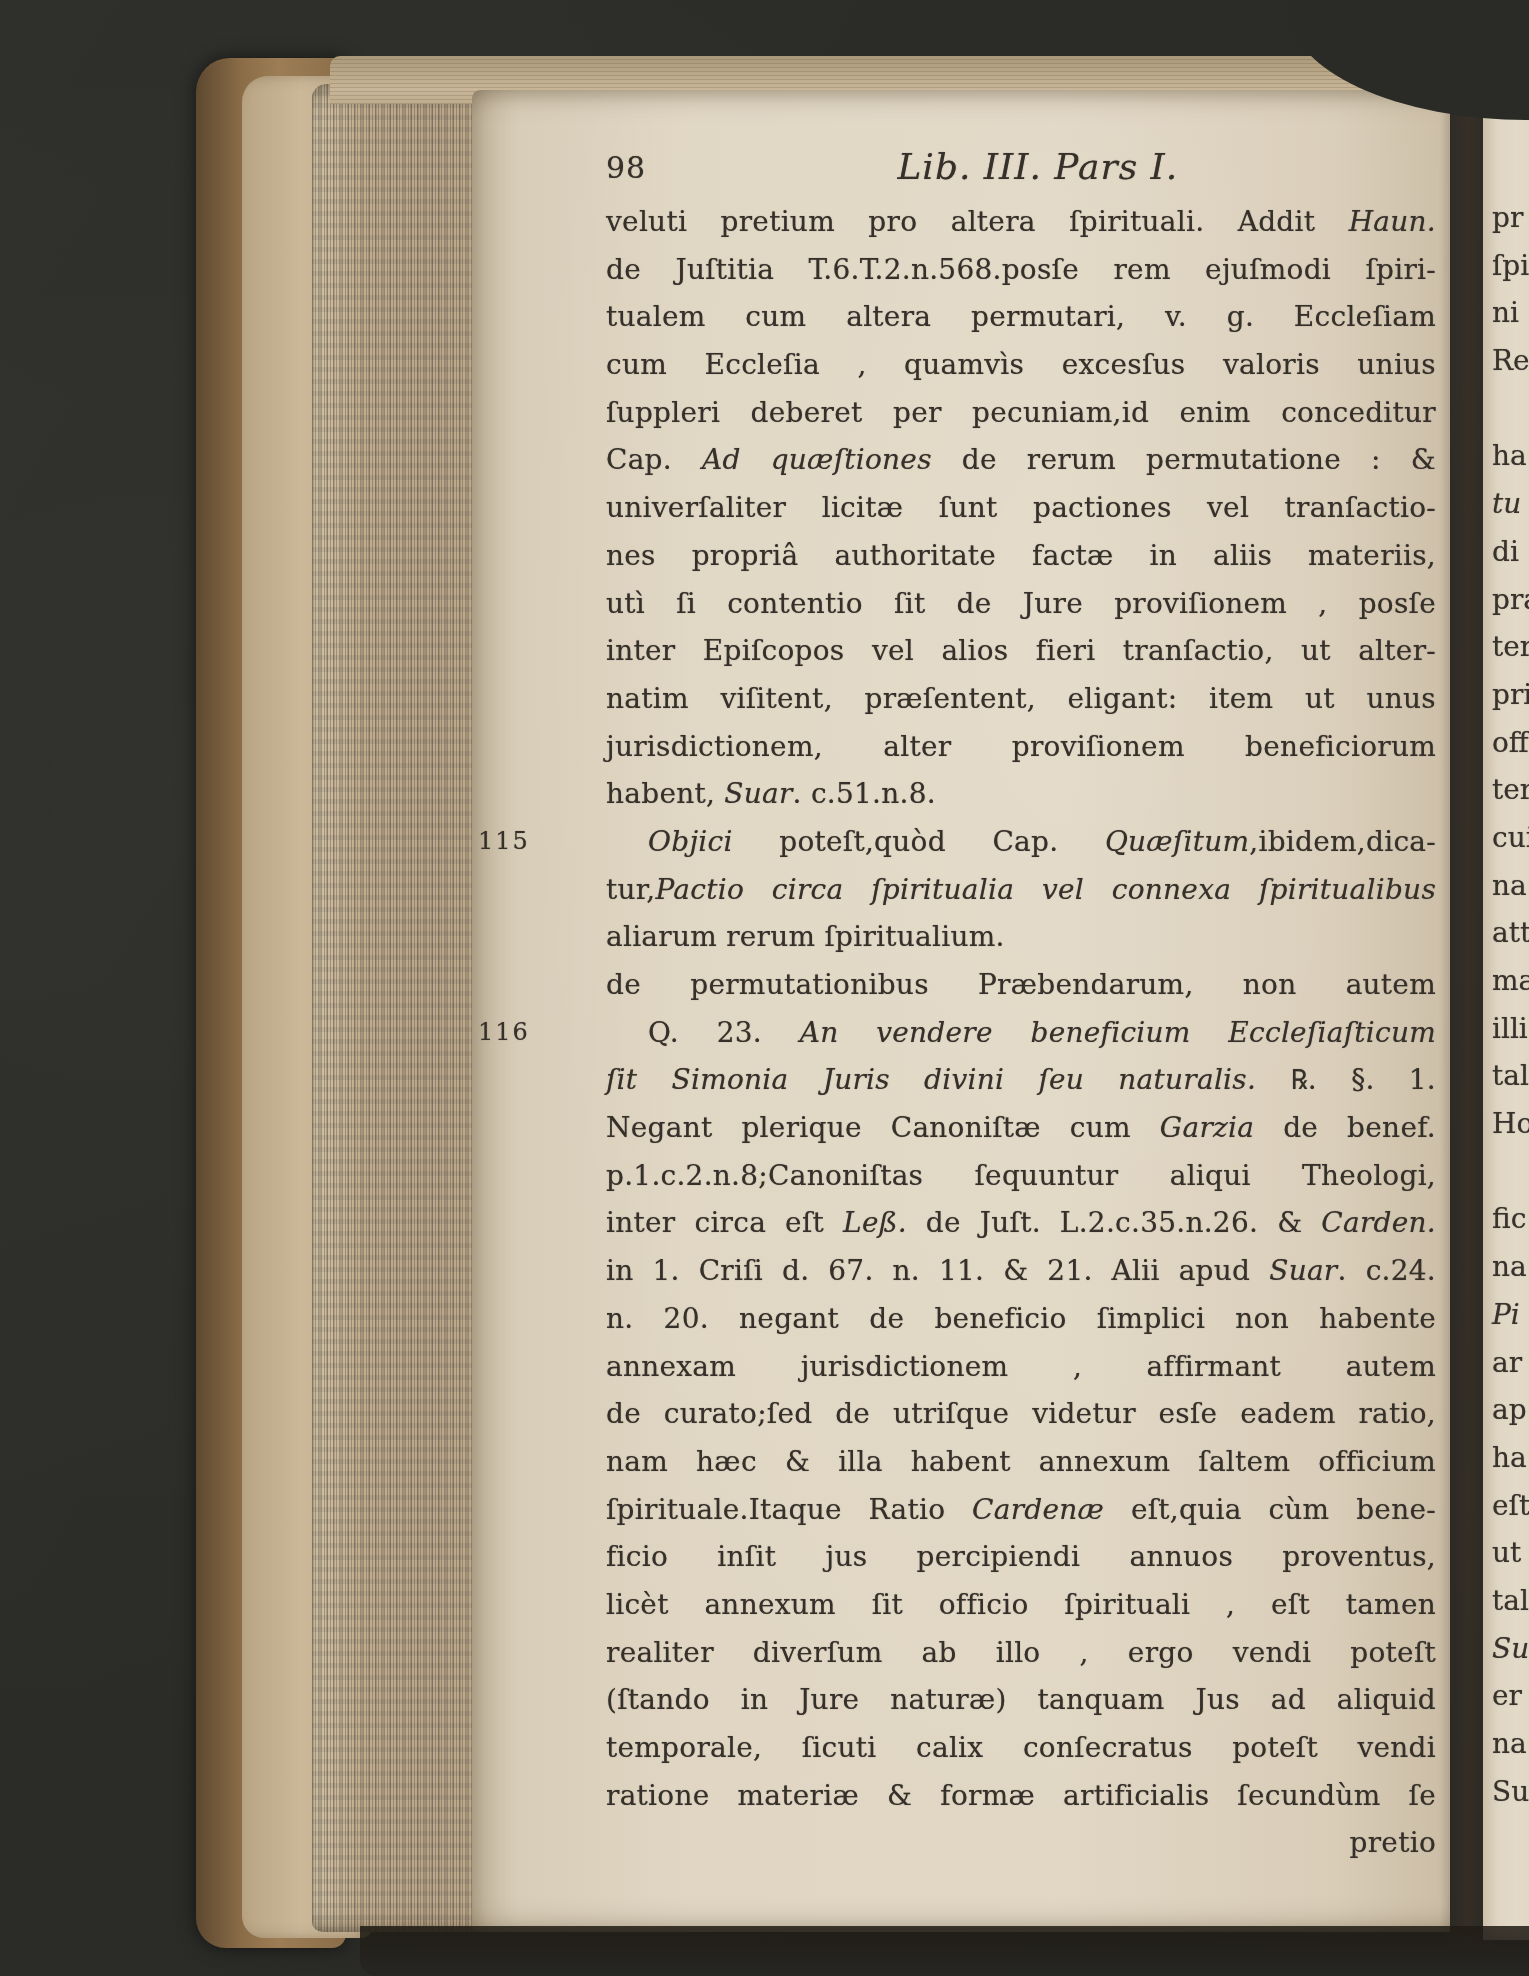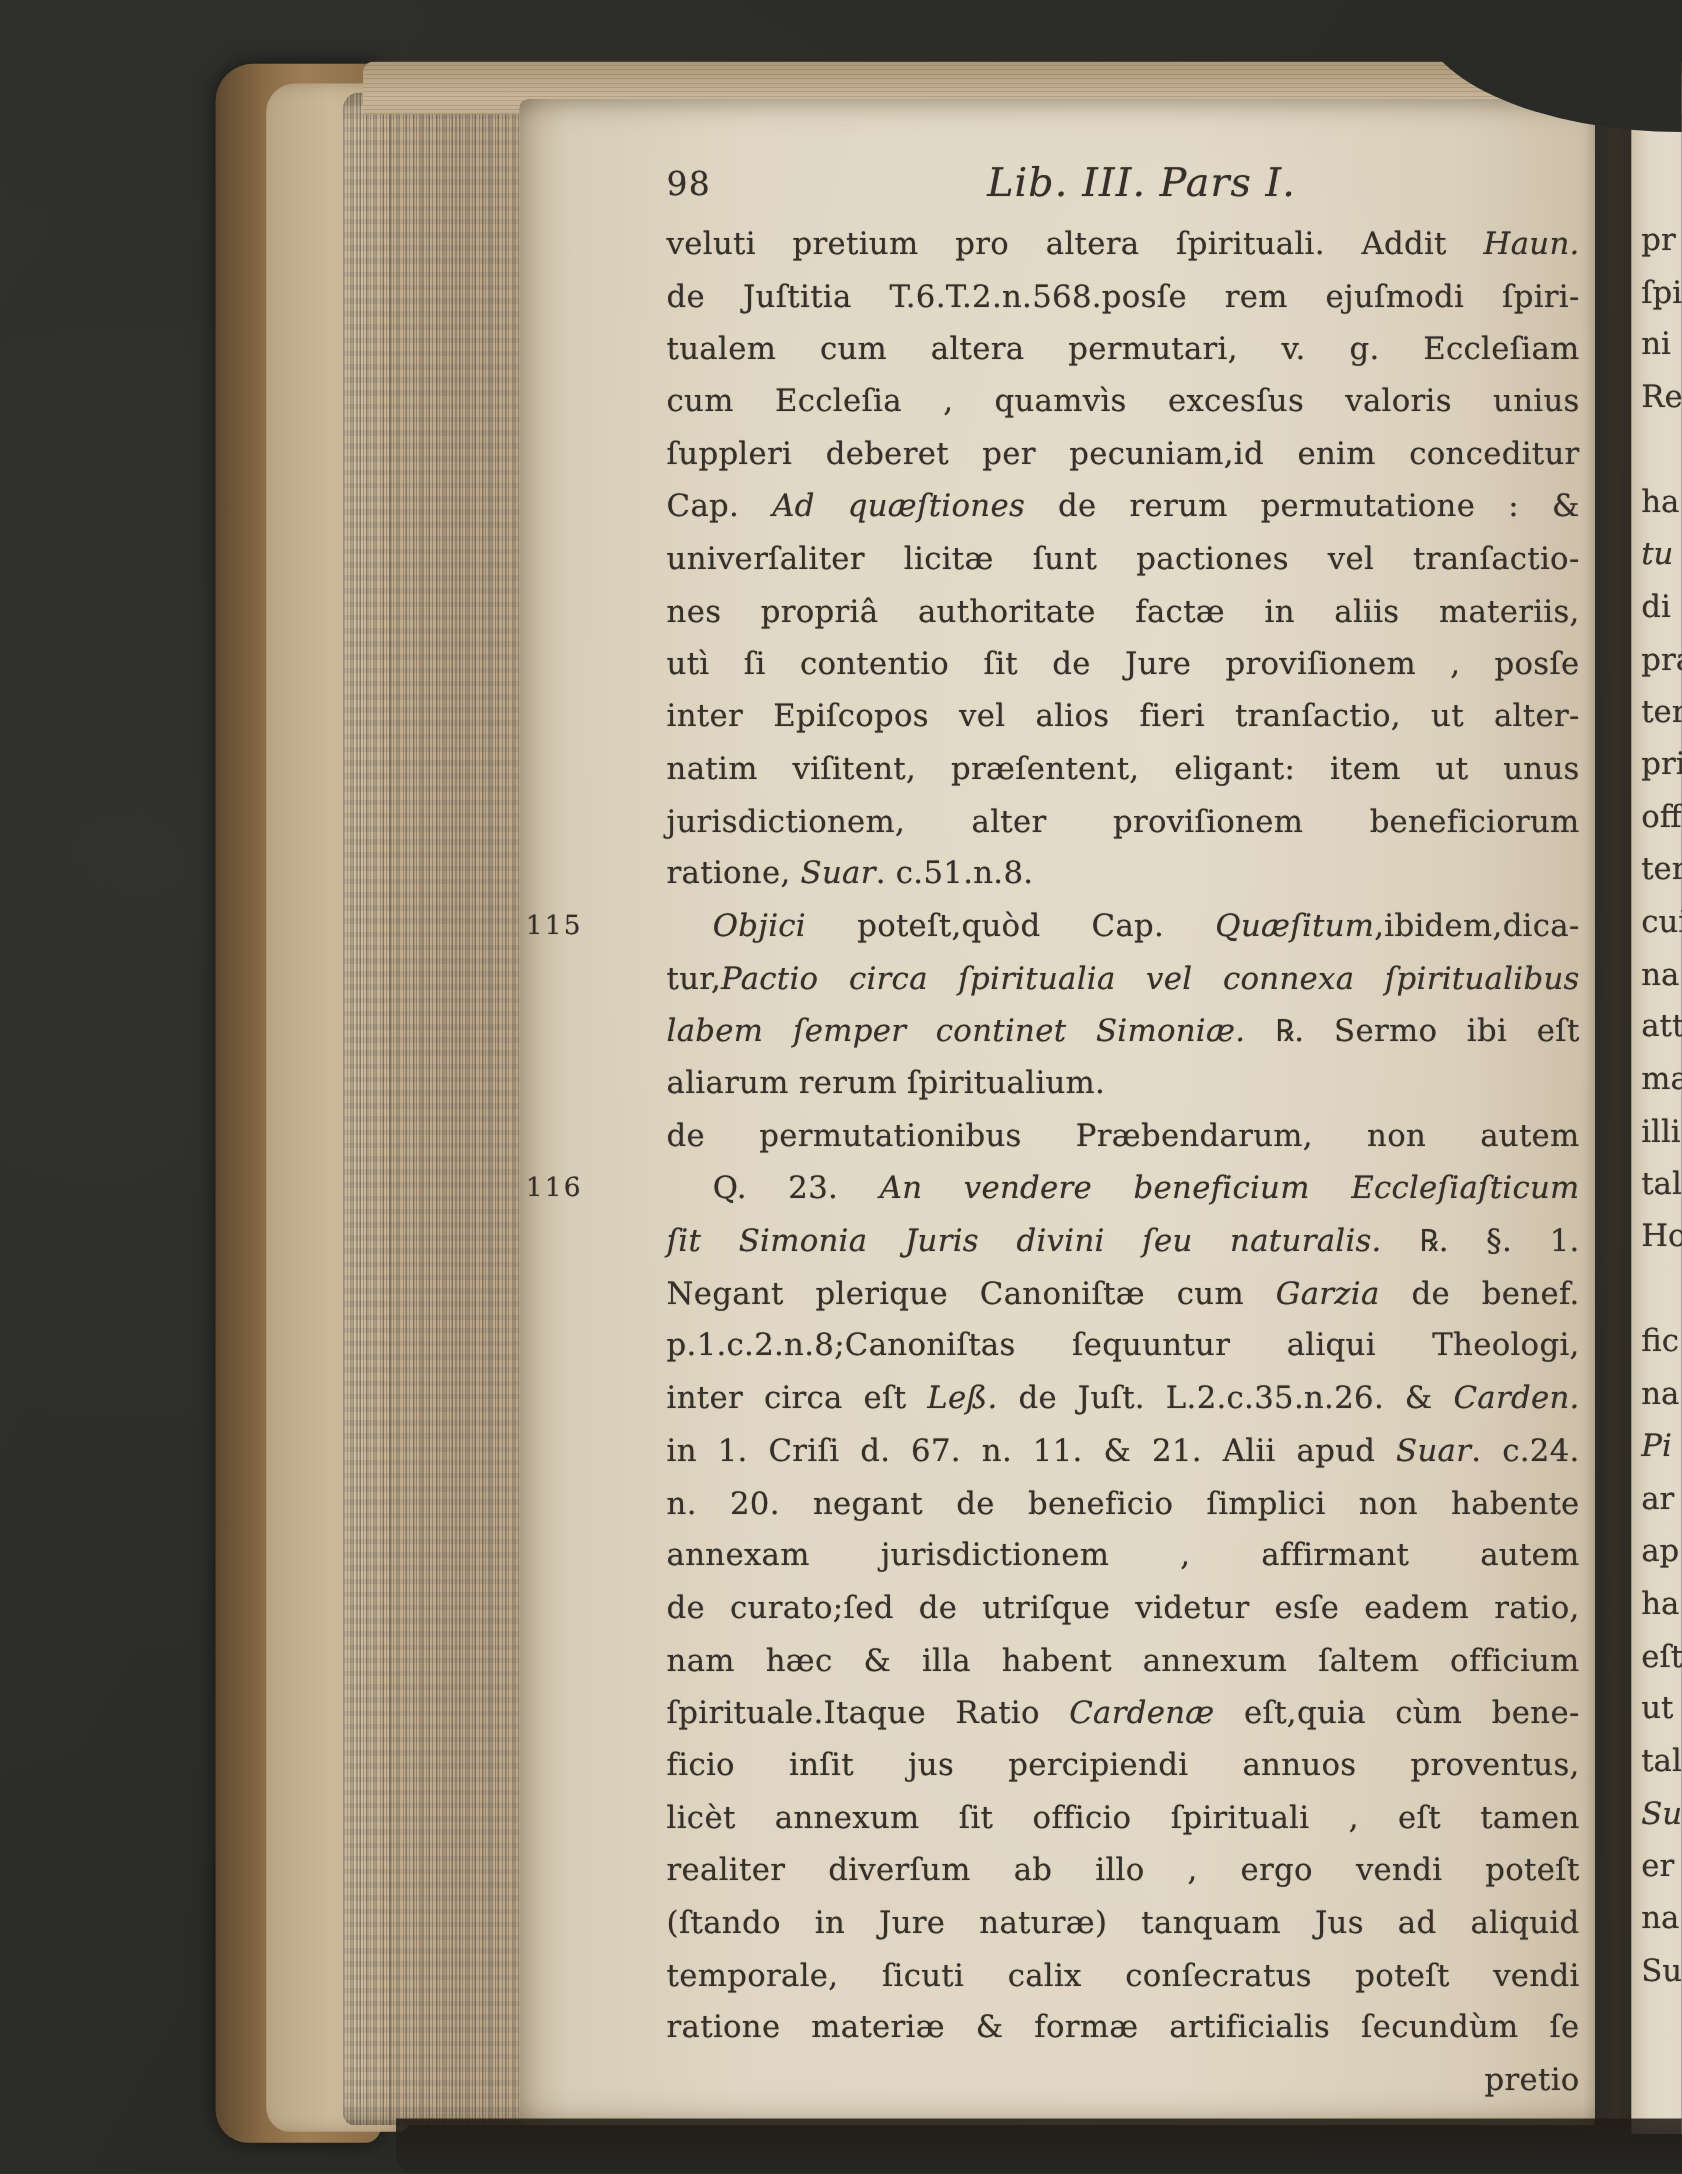--- a/index.html
+++ b/index.html
@@ -150,24 +150,23 @@
         <div class="line"><span>tualem cum altera permutari, v. g. Eccleſiam</span></div>
         <div class="line"><span>cum Eccleſia , quamvìs excesſus valoris unius</span></div>
         <div class="line"><span>ſuppleri deberet per pecuniam,id enim conceditur</span></div>
         <div class="line"><span>Cap. </span><span class="it">Ad quæſtiones</span><span> de rerum permutatione : &amp;</span></div>
         <div class="line"><span>univerſaliter licitæ ſunt pactiones vel tranſactio-</span></div>
         <div class="line"><span>nes propriâ authoritate factæ in aliis materiis,</span></div>
         <div class="line"><span>utì ſi contentio ſit de Jure proviſionem , posſe</span></div>
         <div class="line"><span>inter Epiſcopos vel alios fieri tranſactio, ut alter-</span></div>
         <div class="line"><span>natim viſitent, præſentent, eligant: item ut unus</span></div>
         <div class="line"><span>jurisdictionem, alter proviſionem beneficiorum</span></div>
-        <div class="line noj"><span>ratione, </span><span class="it">Suar</span><span>. c.51.n.8.</span></div>
+        <div class="line noj"><span>habent, </span><span class="it">Suar</span><span>. c.51.n.8.</span></div>
         <div class="line ind"><span class="margin-num">115</span><span class="it">Objici</span><span> poteſt,quòd Cap. </span><span class="it">Quæſitum</span><span>,ibidem,dica-</span></div>
         <div class="line"><span>tur,</span><span class="it">Pactio circa ſpiritualia vel connexa ſpiritualibus</span></div>
-        <div class="line"><span class="it">labem ſemper continet Simoniæ.</span><span> ℞. Sermo ibi eſt</span></div>
         <div class="line noj"><span>aliarum rerum ſpiritualium.</span></div>
         <div class="line"><span>de permutationibus Præbendarum, non autem</span></div>
         <div class="line ind"><span class="margin-num">116</span><span>Q. 23. </span><span class="it">An vendere beneficium Eccleſiaſticum</span></div>
         <div class="line"><span class="it">ſit Simonia Juris divini ſeu naturalis.</span><span> ℞. §. 1.</span></div>
         <div class="line"><span>Negant plerique Canoniſtæ cum </span><span class="it">Garzia</span><span> de benef.</span></div>
         <div class="line"><span>p.1.c.2.n.8;Canoniſtas ſequuntur aliqui Theologi,</span></div>
         <div class="line"><span>inter circa eſt </span><span class="it">Leß.</span><span> de Juſt. L.2.c.35.n.26. &amp; </span><span class="it">Carden.</span></div>
         <div class="line"><span>in 1. Criſi d. 67. n. 11. &amp; 21. Alii apud </span><span class="it">Suar</span><span>. c.24.</span></div>
         <div class="line"><span>n. 20. negant de beneficio ſimplici non habente</span></div>
         <div class="line"><span>annexam jurisdictionem , affirmant autem</span></div>

